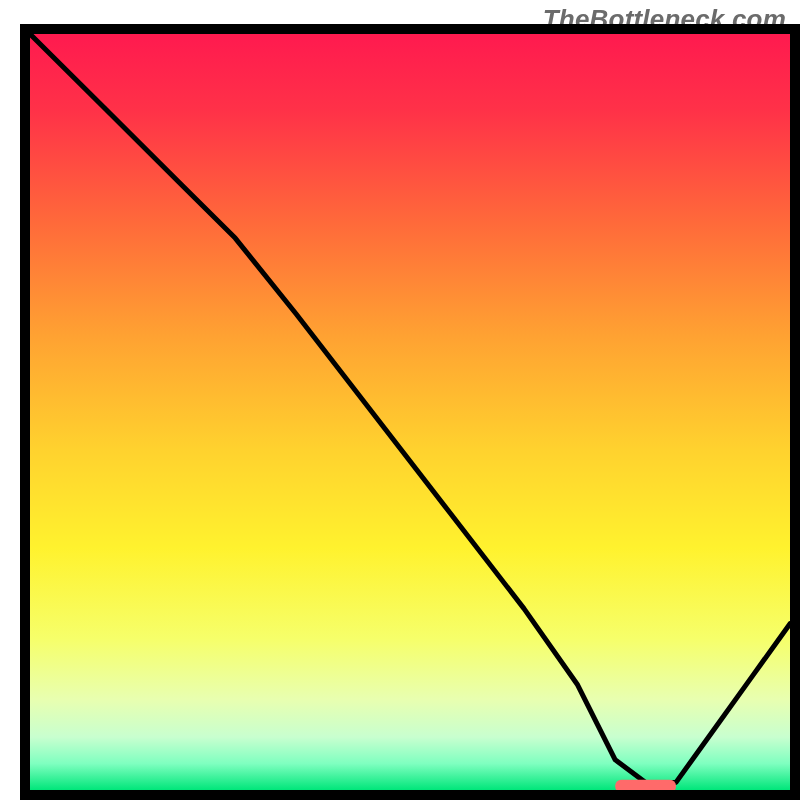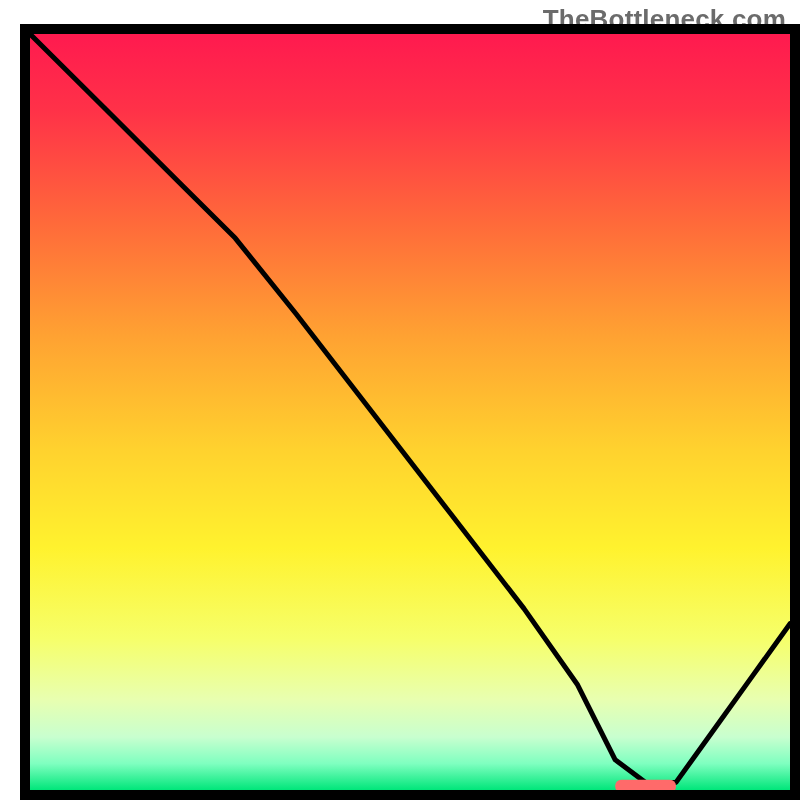--- a/index.html
+++ b/index.html
@@ -7,20 +7,21 @@
     padding: 0;
     width: 800px;
     height: 800px;
     background: #ffffff;
     font-family: Arial, Helvetica, sans-serif;
   }
   .container {
     position: relative;
     width: 800px;
     height: 715px;
+    font-style: italic;
   }
   .watermark {
     position: absolute;
     top: 4px;
     right: 14px;
     font-size: 26px;
     font-weight: bold;
     color: #6b6b6b;
     letter-spacing: 0.2px;
   }

